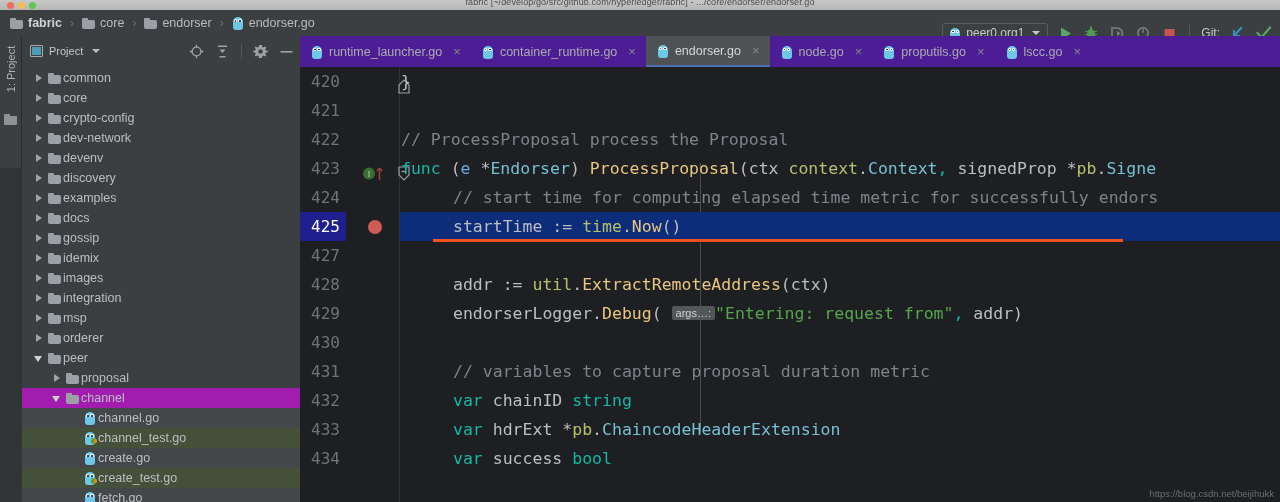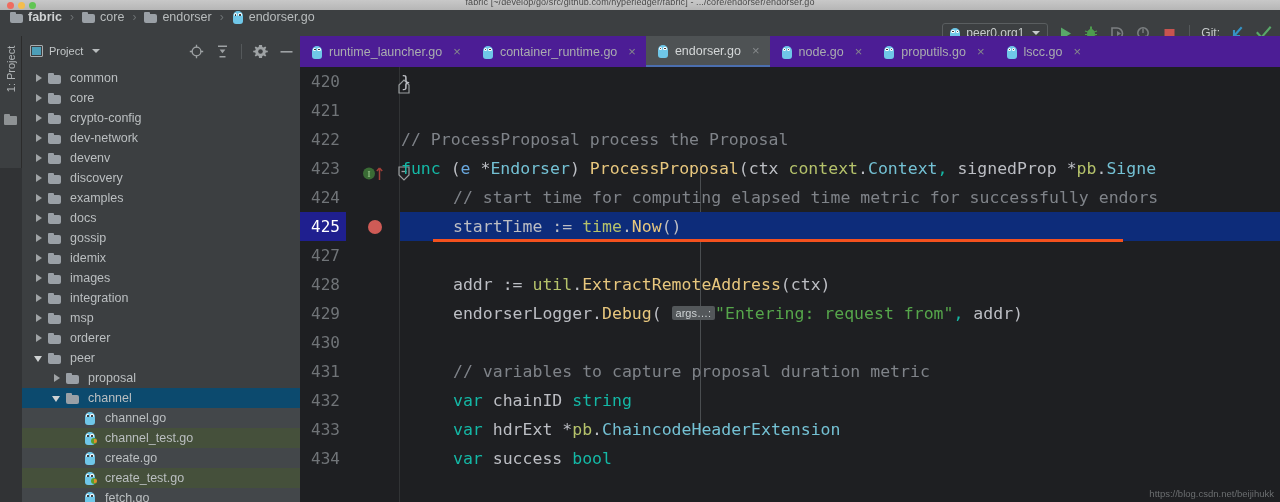--- a/index.html
+++ b/index.html
@@ -16,21 +16,21 @@
   .lights{ display:flex; gap:4px; padding-left:7px; }
   .light{ width:7px; height:7px; border-radius:50%; }
   .l-red{ background:#ef6b5f; }
   .l-yellow{ background:#f4bd4e; }
   .l-green{ background:#61c554; }
   .title-text{ position:absolute; left:0; right:0; top:-3px; text-align:center;
     font-size:9px; color:#4a4a4a; white-space:nowrap; letter-spacing:.1px; }
 
   
   .breadcrumb{ position:absolute; left:0; top:10px; width:1280px; height:26px;
-    background:#3c3f41; display:flex; align-items:flex-start; padding-left:8px; gap:0px; }
+    background:#3c3f41; display:flex; align-items:center; padding-left:8px; gap:0px; }
   .crumb{ display:flex; align-items:center; gap:5px; padding:0 2px; }
   .crumb-label{ font-size:12.5px; color:#b8bcbd; white-space:nowrap; }
   .crumb-label.bold{ font-weight:bold; color:#cfd2d3; }
   .crumb-sep{ color:#6d7173; font-size:12px; margin:0 6px 0 6px; }
 
   
   .ic-folder{ width:13px; height:11px; position:relative; flex:none; }
   .ic-folder:before{ content:""; position:absolute; left:0; top:2px; width:13px; height:9px;
     background:#9aa0a6; border-radius:1px 2px 2px 2px; }
   .ic-folder:after{ content:""; position:absolute; left:0; top:0px; width:6px; height:3px;
@@ -77,32 +77,32 @@
   .panel-tools{ position:absolute; right:6px; top:0; height:30px; display:flex; align-items:center; gap:11px; }
   .pt{ width:15px; height:15px; position:relative; opacity:.85; }
   .pt svg{ display:block; }
   .divider-v{ width:1px; height:15px; background:#55595b; }
 
   
   .tree{ position:absolute; left:22px; top:66px; width:278px; height:436px;
     background:#3c3f41; overflow:hidden; padding-top:2px; }
   .row{ height:20px; display:flex; align-items:center; font-size:12.5px; color:#bbbfc1;
     white-space:nowrap; position:relative; }
-  .row.sel{ background:#0c4a6e; }
+  .row.sel{ background:#a21caf; }
   .row.green{ background:#45503b; }
   .row.gray{ background:#43474a; }
   .arrow{ width:9px; height:9px; flex:none; margin-right:5px; position:relative; }
   .arrow.right:after{ content:""; position:absolute; left:2px; top:0.5px;
     width:0;height:0;border-top:4.5px solid transparent;border-bottom:4.5px solid transparent;
     border-left:6px solid #9fa3a5; }
   .arrow.down:after{ content:""; position:absolute; left:0; top:2px;
     width:0;height:0;border-left:4.5px solid transparent;border-right:4.5px solid transparent;
     border-top:6px solid #cfd2d3; }
   .arrow.none{ }
-  .lbl{ margin-left:9px; }
+  .lbl{ margin-left:2px; }
 
   
   .tabbar{ position:absolute; left:300px; top:36px; width:980px; height:31px;
     background:#4c1d95; display:flex; align-items:stretch; }
   .tab{ display:flex; align-items:center; gap:6px; padding:0 10px 0 11px;
     font-size:12.5px; color:#a9adaf; position:relative; }
   .tab.active{ background:#4e5254; color:#d4d7d8; border-bottom:2px solid #4b6eaf; }
   .tab .x{ color:#868a8c; font-size:13px; margin-left:5px; line-height:1; }
 
   

